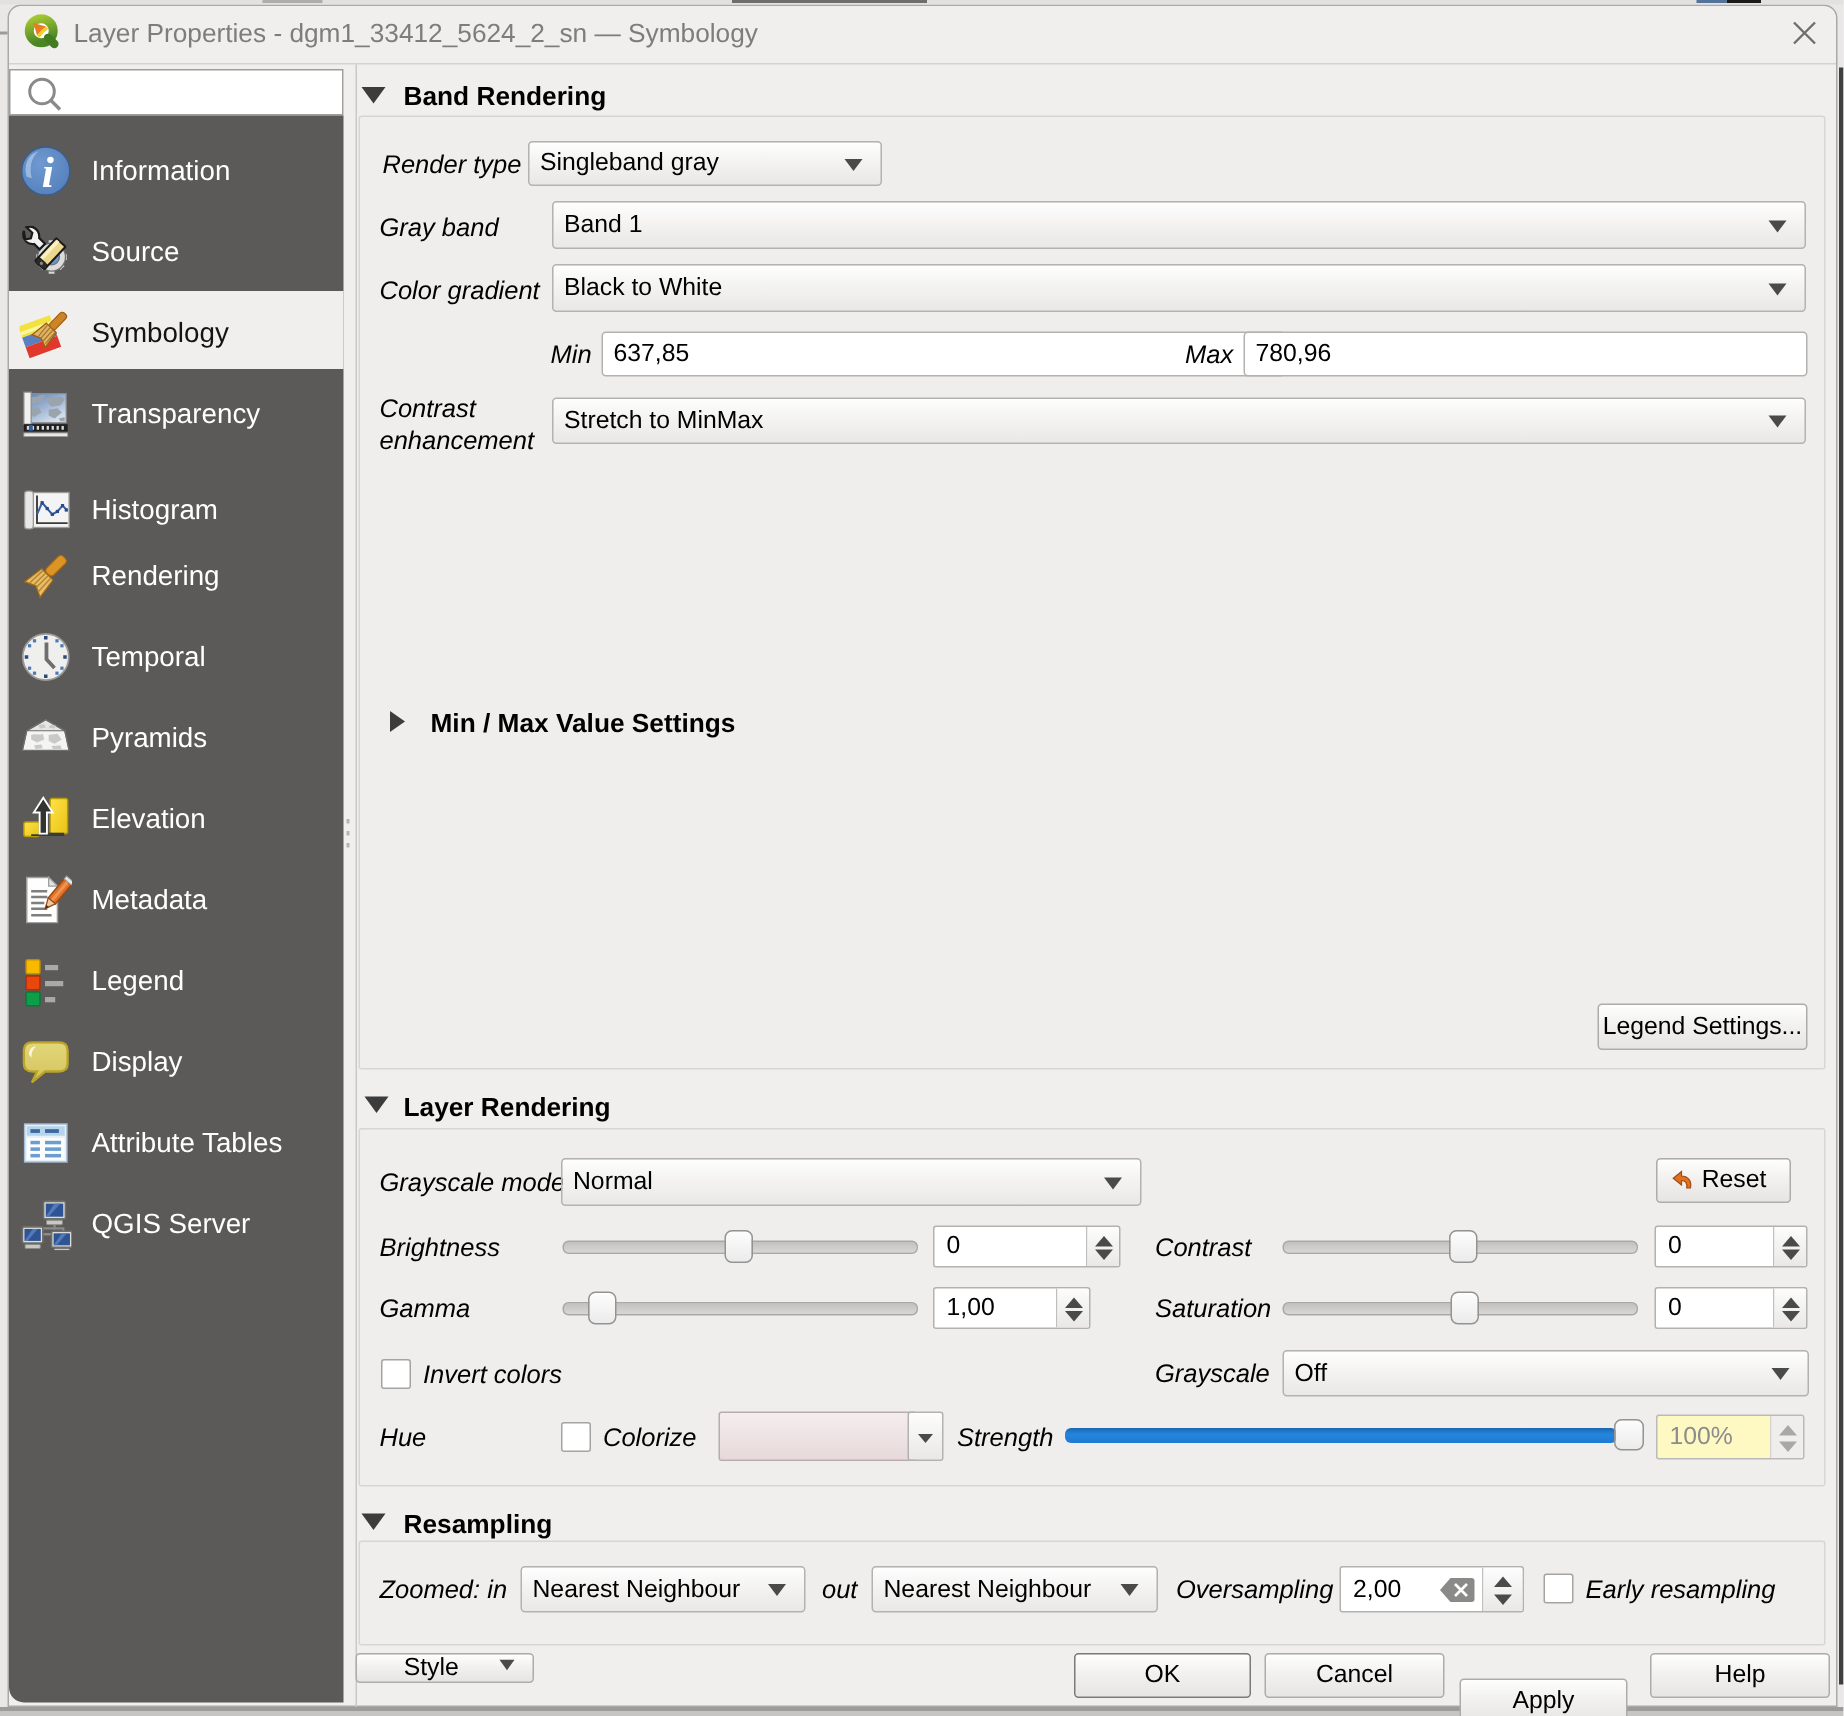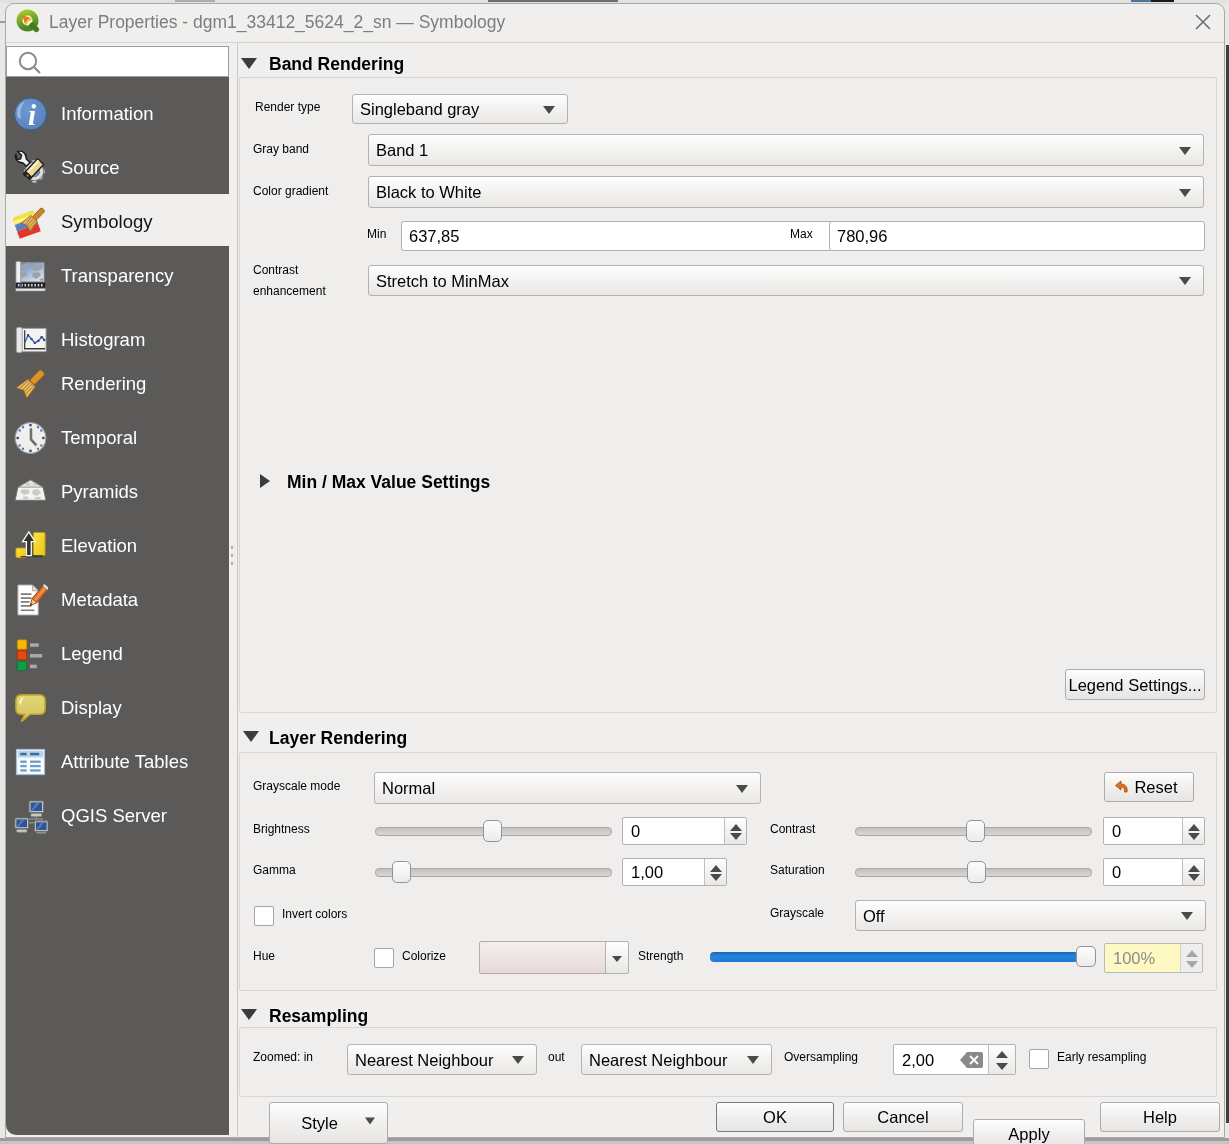--- a/index.html
+++ b/index.html
@@ -4,21 +4,21 @@
 <style>
 * { margin:0; padding:0; box-sizing:border-box; }
 html,body { width:1229px; height:1144px; overflow:hidden; }
 body { position:relative; background:#e9e8e7; font-family:"Liberation Sans",sans-serif; color:#000; }
 .abs { position:absolute; }
 .combo { position:absolute; background:linear-gradient(#fefefe,#f4f3f2 45%,#e9e8e6); border:1px solid #b4b2b0; border-radius:3px; font-size:16.5px; }
 .combo .ctext { position:absolute; left:7px; top:50%; transform:translateY(-50%); white-space:nowrap; }
 .combo .arr { position:absolute; right:12px; top:50%; margin-top:-3.5px; width:0; height:0; border-left:6.5px solid transparent; border-right:6.5px solid transparent; border-top:8px solid #4a4a48; }
 .field { position:absolute; background:#fff; border:1px solid #b4b2b0; border-radius:3px; font-size:16.5px; }
 .field .ftext { position:absolute; left:7px; top:50%; transform:translateY(-50%); }
-.lbl { position:absolute; font-size:12px; white-space:nowrap; }
+.lbl { position:absolute; font-size:17px; white-space:nowrap;font-style:italic; }
 .hdr { position:absolute; font-size:17.5px; font-weight:bold; white-space:nowrap; }
 .tri-d { position:absolute; width:0; height:0; border-left:8px solid transparent; border-right:8px solid transparent; border-top:11px solid #3c3c3c; }
 .tri-r { position:absolute; width:0; height:0; border-top:7px solid transparent; border-bottom:7px solid transparent; border-left:10px solid #3c3c3c; }
 .group { position:absolute; border:1px solid #d8d6d4; background:#efeeed; border-radius:2px; }
 .btn { position:absolute; background:linear-gradient(#fefefe,#f2f1f0 45%,#e6e5e3); border:1px solid #aeacaa; border-radius:3px; font-size:16.5px; text-align:center; }
 .btn span { position:absolute; left:0; right:0; top:50%; transform:translateY(-50%); }
 .slider { position:absolute; height:9px; background:linear-gradient(#c2c1c0,#d8d7d6); border:1px solid #a9a8a7; border-radius:4px; }
 .shandle { position:absolute; width:19px; height:22px; background:linear-gradient(#fdfdfd,#ebebeb); border:1px solid #939393; border-radius:5px; }
 .spin { position:absolute; background:#fff; border:1px solid #b4b2b0; border-radius:2px; }
 .spin .stext { position:absolute; left:8px; top:50%; transform:translateY(-50%); font-size:16.5px; }
@@ -344,21 +344,21 @@
 
 <div class="abs" style="left:237px;top:43px;width:1px;height:1095px;background:#c9c8c7;"></div>
 
 <div id="main">
 
 <div class="tri-d" style="left:241px;top:58px;"></div>
 <div class="hdr" style="left:269px;top:54px;">Band Rendering</div>
 <div class="group" style="left:239px;top:77px;width:978px;height:636px;"></div>
 
 <div class="lbl" style="left:255px;top:100px;">Render type</div>
-<div class="combo" style="left:352px;top:94px;width:216px;height:30px;">
+<div class="combo" style="left:352px;top:94px;width:236px;height:30px;">
       <span class="ctext">Singleband gray</span>
       <span class="arr"></span>
     </div>
 
 <div class="lbl" style="left:253px;top:142px;">Gray band</div>
 <div class="combo" style="left:368px;top:134px;width:836px;height:32px;">
       <span class="ctext">Band 1</span>
       <span class="arr"></span>
     </div>
 
@@ -497,21 +497,21 @@
         <path d="M11 6 L19 14 M19 6 L11 14" stroke="#fff" stroke-width="1.8"></path>
       </svg>
   <span class="sarr" style="width:27px;">
         <span class="up"></span>
         <span class="dn"></span>
       </span>
     </div>
 <div class="chk" style="left:1029px;top:1049px;"></div>
 <div class="lbl" style="left:1057px;top:1050px;">Early resampling</div>
 
-<div class="btn" style="left:237px;top:1102px;width:119px;height:42px;margin-left:32px;">
+<div class="btn" style="left:237px;top:1102px;width:119px;height:20px;">
       <span style="left:-18px;">Style</span>
   <span style="position:absolute;left:auto;right:12px;top:50%;margin-top:-2.5px;width:11px;height:0;border-left:5.5px solid transparent;border-right:5.5px solid transparent;border-top:7px solid #4a4a48;box-sizing:content-box;width:0;"></span>
     </div>
 <div class="btn" style="left:716px;top:1102px;width:118px;height:30px;border-color:#7a7a7a;">
       <span>OK</span>
     </div>
 <div class="btn" style="left:843px;top:1102px;width:120px;height:30px;">
       <span>Cancel</span>
     </div>
 <div class="btn" style="left:973px;top:1102px;width:112px;height:30px;margin-top:17px;">

